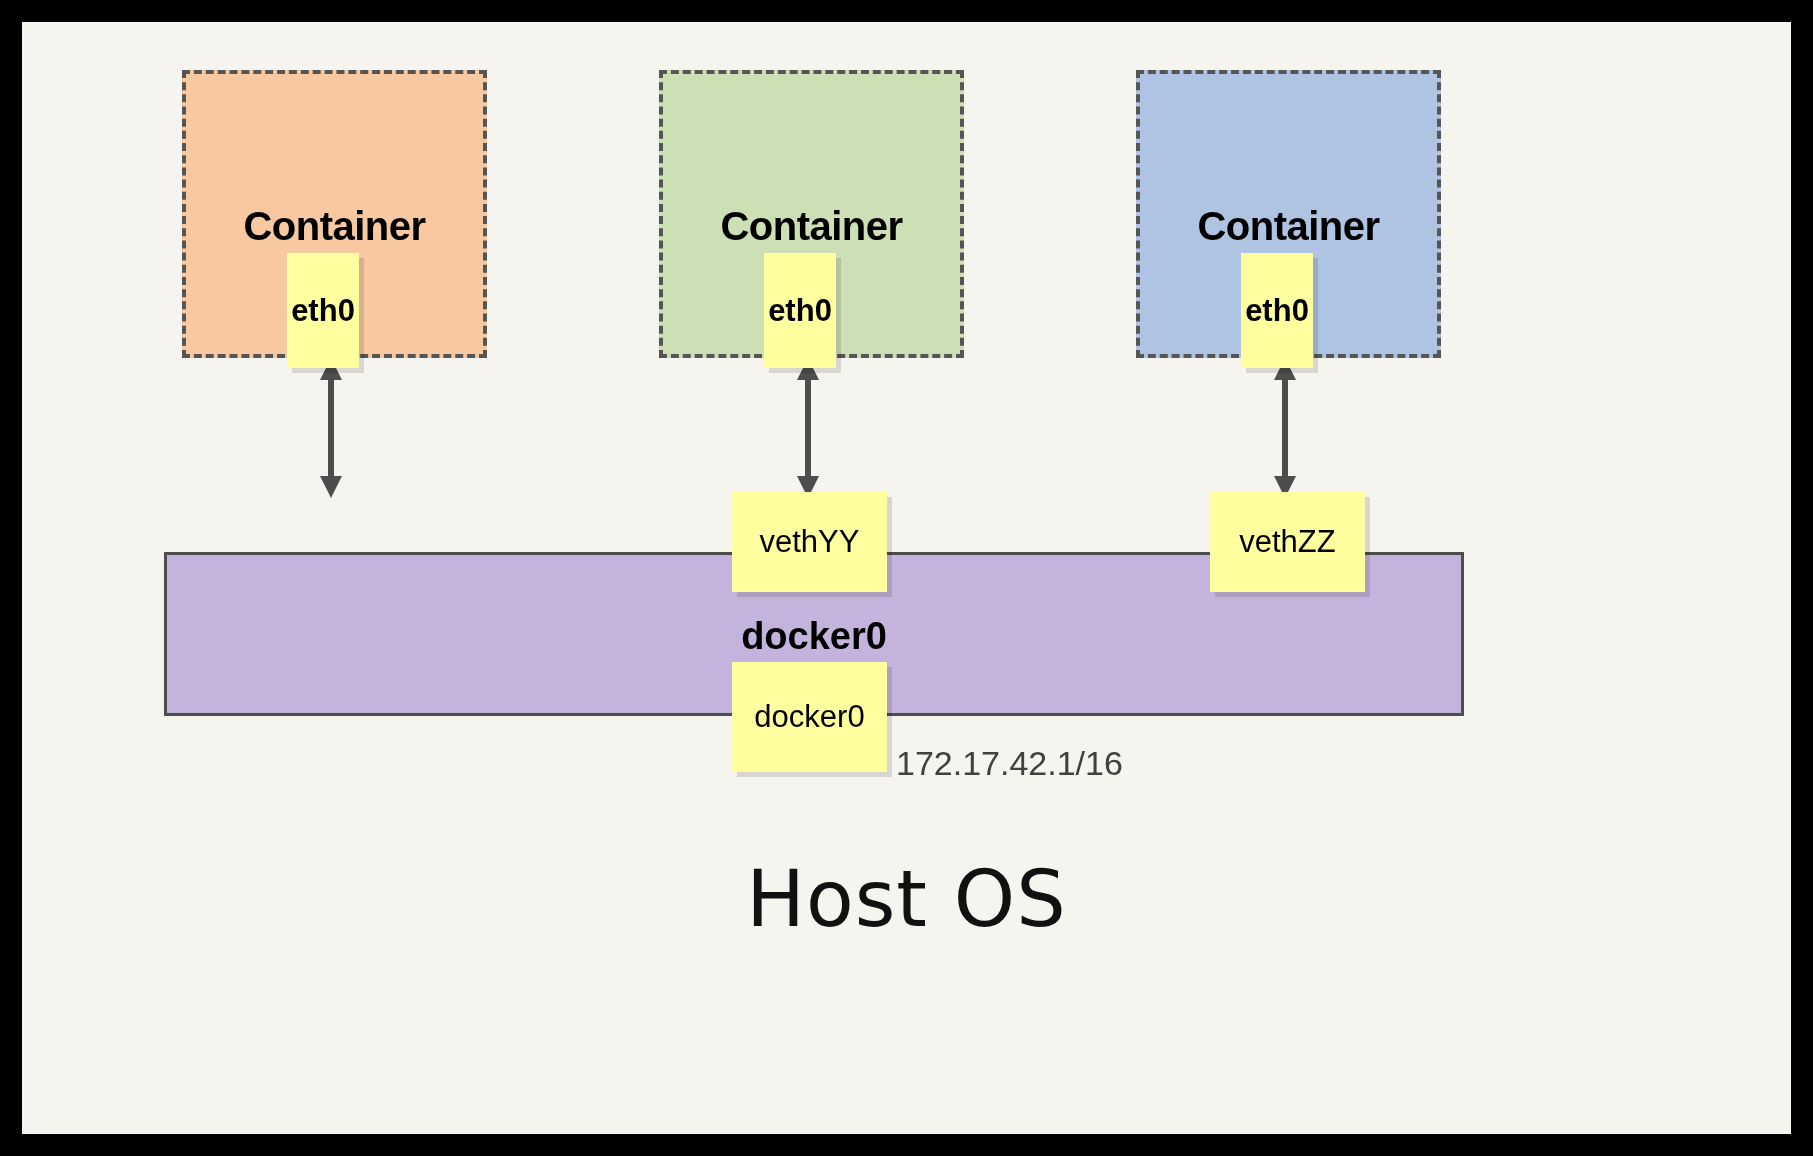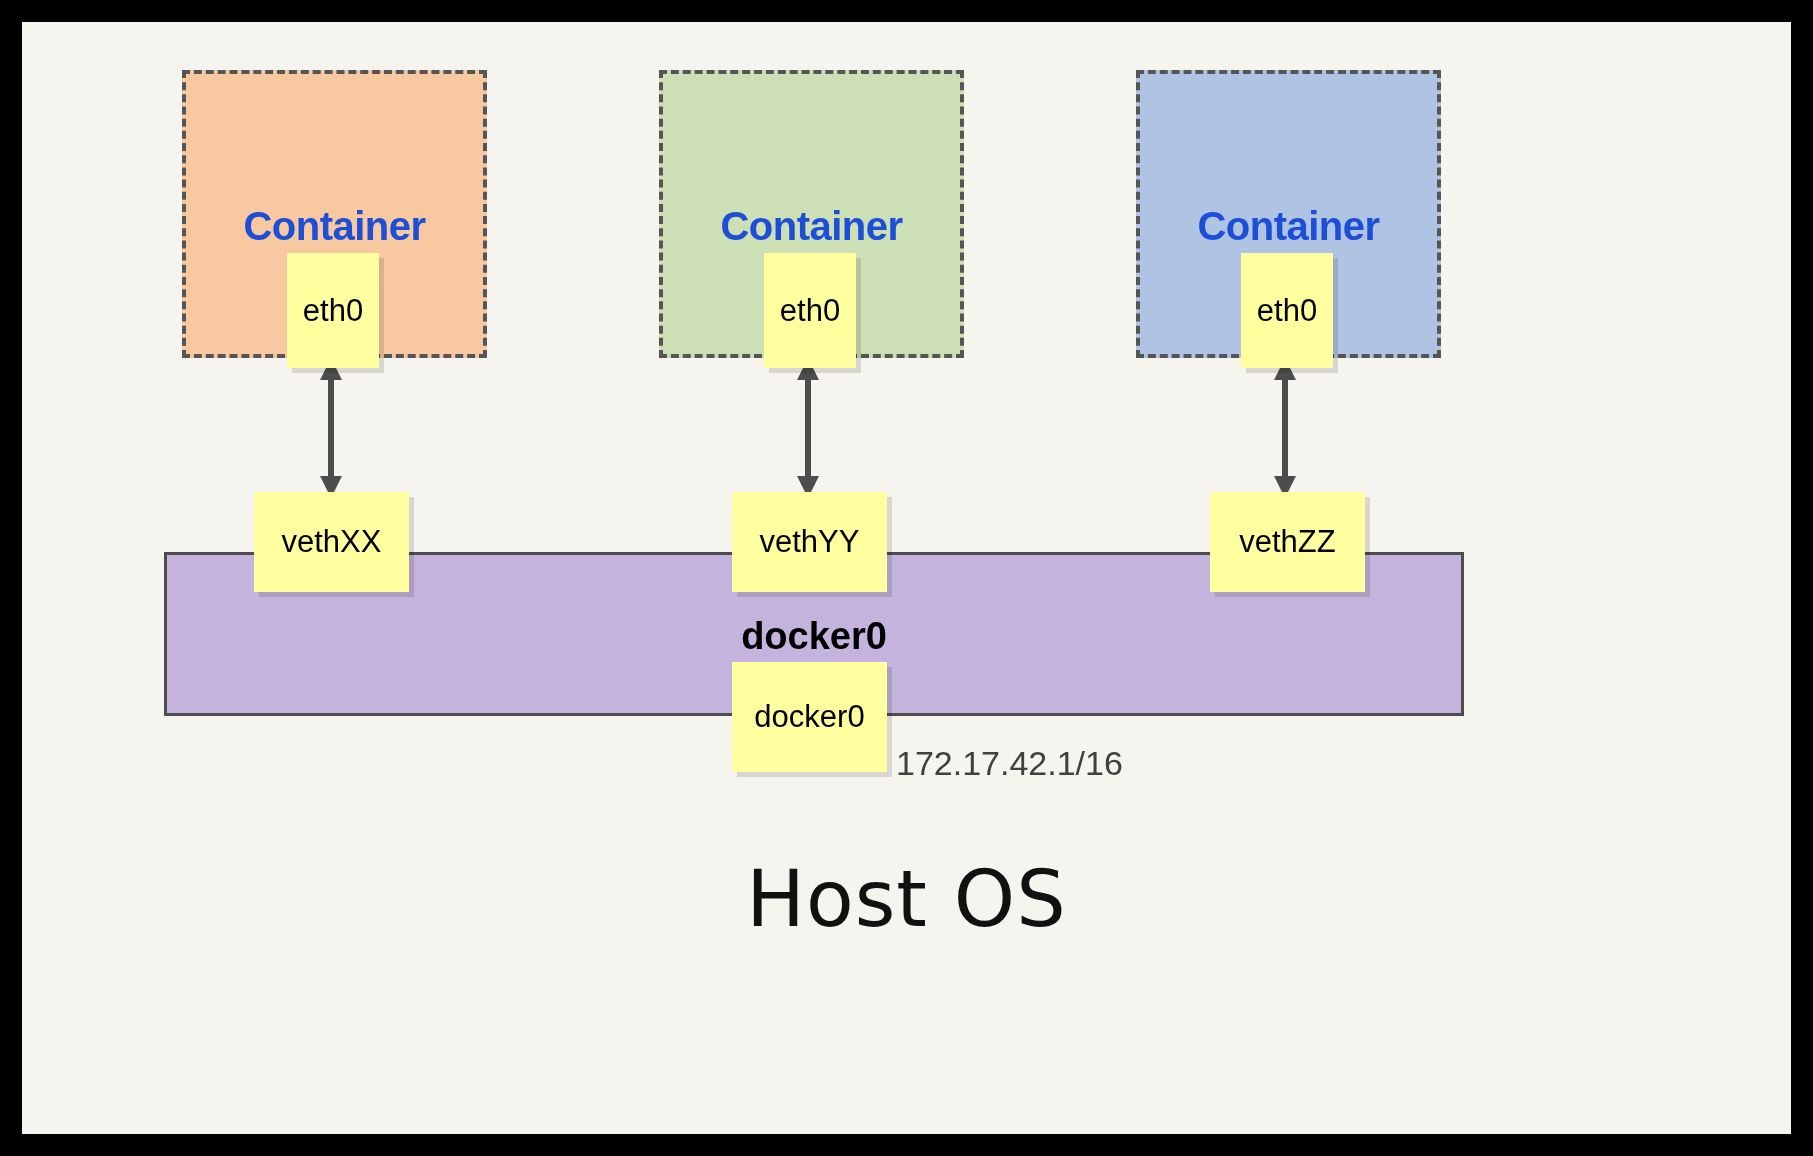--- a/index.html
+++ b/index.html
@@ -37,21 +37,21 @@
     box-sizing: border-box;
   }
   .container-title {
     position: absolute;
     left: 0;
     right: 0;
     top: 130px;
     text-align: center;
     font-size: 40px;
     font-weight: bold;
-    color: #1d4ed8;
+    color: #000000;
     letter-spacing: -0.5px;
   }
 
   #container-1 {
     left: 160px;
     top: 48px;
     width: 305px;
     height: 288px;
     background: #f8c9a0;
   }
@@ -78,22 +78,23 @@
     display: flex;
     align-items: center;
     justify-content: center;
     font-size: 31px;
     color: #000000;
     box-sizing: border-box;
     z-index: 6;
   }
 
   .eth-box {
-    width: 92px;
+    width: 72px;
     height: 115px;
+    font-weight: bold;
   }
   #eth0-1 { left: 265px; top: 231px; }
   #eth0-2 { left: 742px; top: 231px; }
   #eth0-3 { left: 1219px; top: 231px; }
 
   .veth-box {
     width: 155px;
     height: 100px;
   }
   #veth-1 { left: 232px; top: 470px; }
@@ -184,21 +185,20 @@
     </div>
 
     <div id="docker0-bar">
       <div id="docker0-bar-title">docker0</div>
     </div>
 
     <div class="yellow-box eth-box" id="eth0-1">eth0</div>
     <div class="yellow-box eth-box" id="eth0-2">eth0</div>
     <div class="yellow-box eth-box" id="eth0-3">eth0</div>
 
-    <div class="yellow-box veth-box" id="veth-1">vethXX</div>
     <div class="yellow-box veth-box" id="veth-3">vethZZ</div>
     <div class="yellow-box veth-box" id="veth-2">vethYY</div>
 
     <div class="yellow-box" id="docker0-label-box">docker0</div>
 
     <div id="ip-label">172.17.42.1/16</div>
 
     <div class="arrow-wrap" id="arrow-1">
       <svg width="40" height="140" viewBox="0 0 40 140">
         <line x1="20" y1="16" x2="20" y2="124" stroke="#4d4d4d" stroke-width="6"></line>

